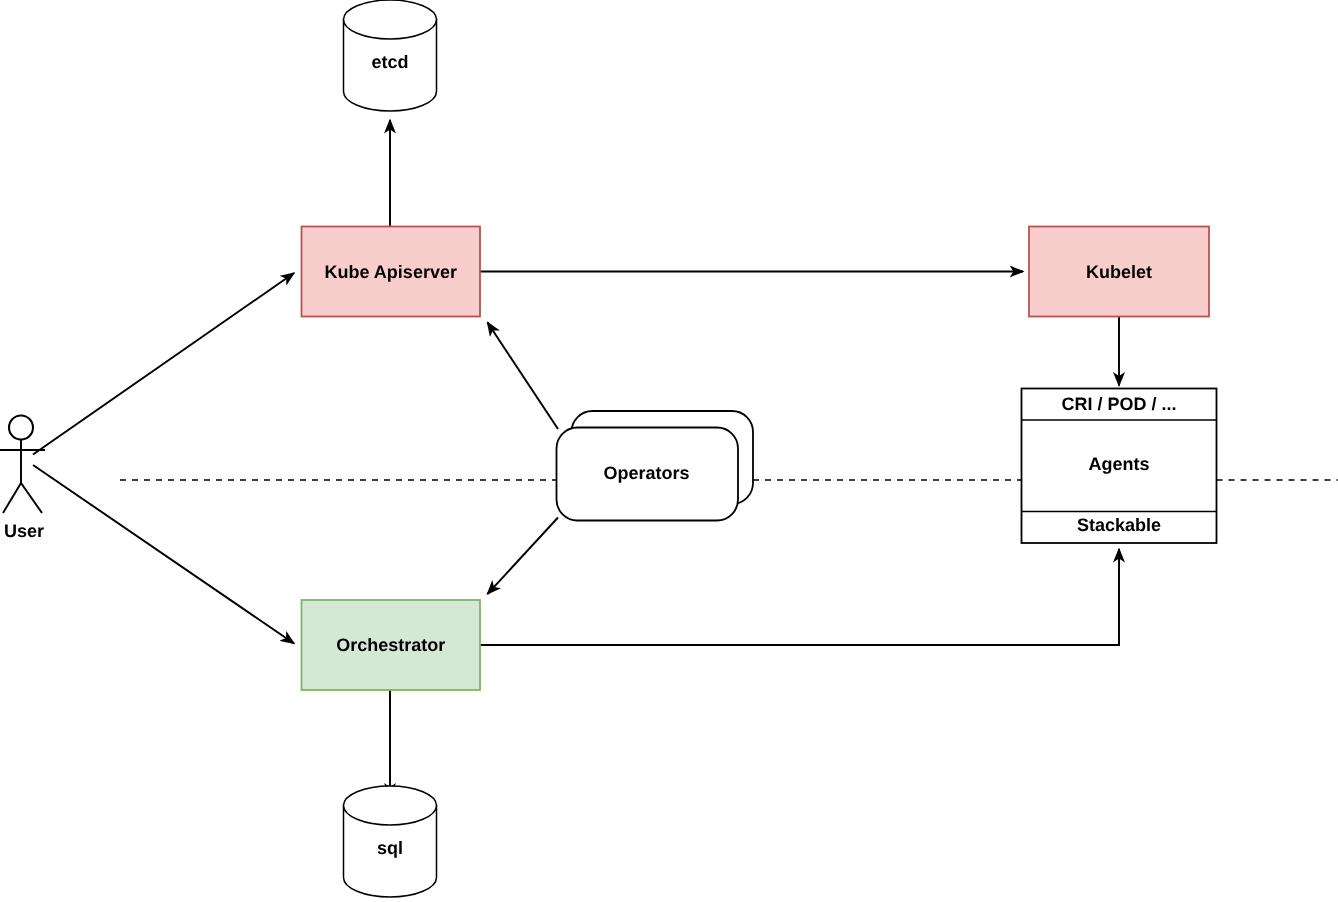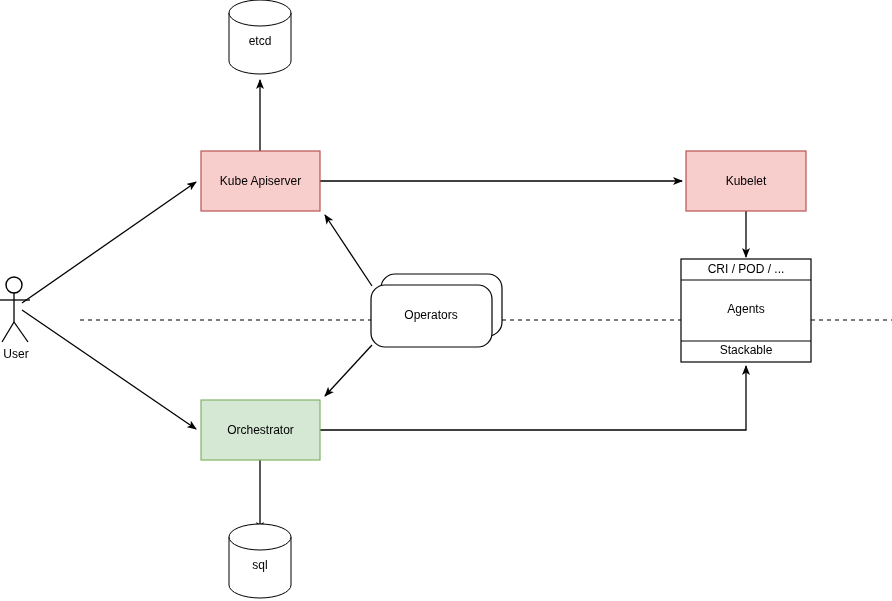--- a/index.html
+++ b/index.html
@@ -11,20 +11,21 @@
     width: 892px;
     height: 601px;
     overflow: hidden;
     font-family: "Liberation Sans", sans-serif;
   }
   #diagram-canvas {
     position: relative;
     width: 892px;
     height: 601px;
     background: #ffffff;
+    font-weight: bold;
   }
   svg.diagram {
     display: block;
     width: 892px;
     height: 601px;
   }
   .node-label {
     font-family: "Liberation Sans", sans-serif;
     font-size: 12px;
     fill: #000000;

